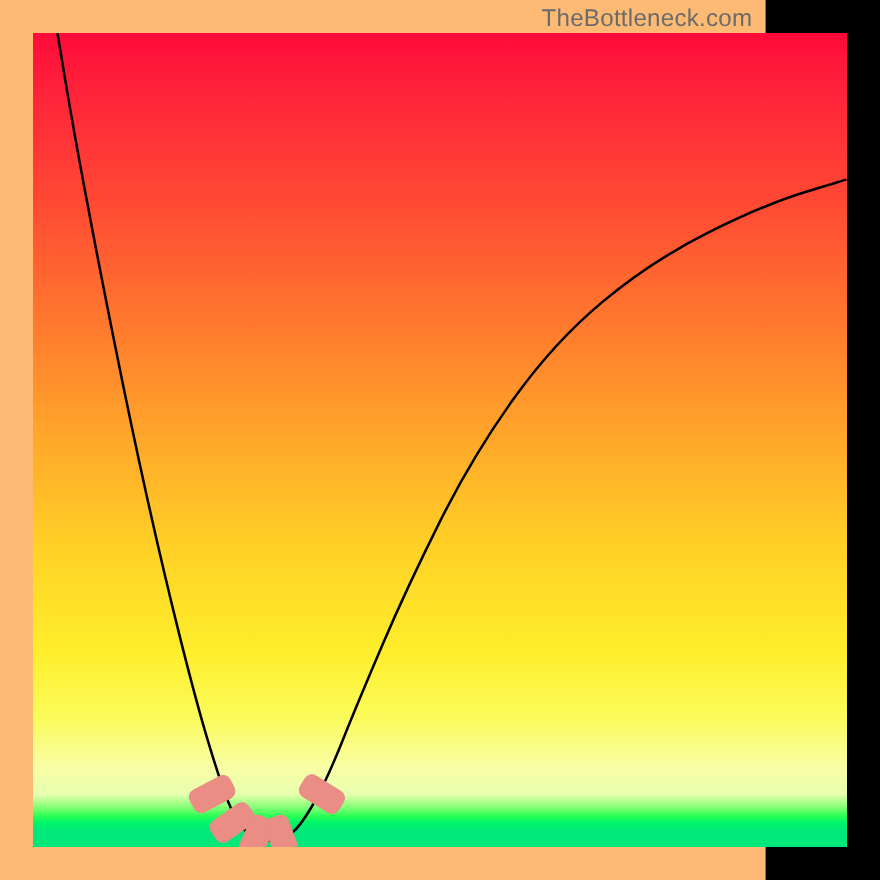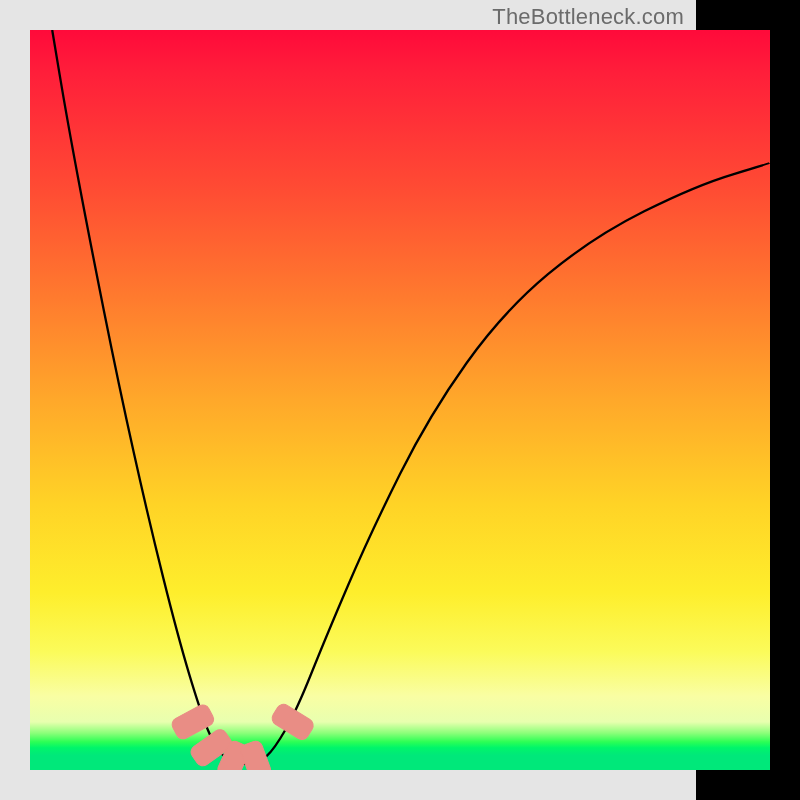--- a/index.html
+++ b/index.html
@@ -8,21 +8,21 @@
     width: 800px;
     height: 800px;
     background: #000;
     font-family: Arial, Helvetica, sans-serif;
     overflow: hidden;
   }
   .outer {
     position: relative;
     width: 696px;
     height: 800px;
-    background: #e5e5e5;
+    background: #fdba74;
   }
   .plot-area {
     position: absolute;
     left: 30px;
     top: 30px;
     width: 740px;
     height: 740px;
     overflow: hidden;
   }
   

